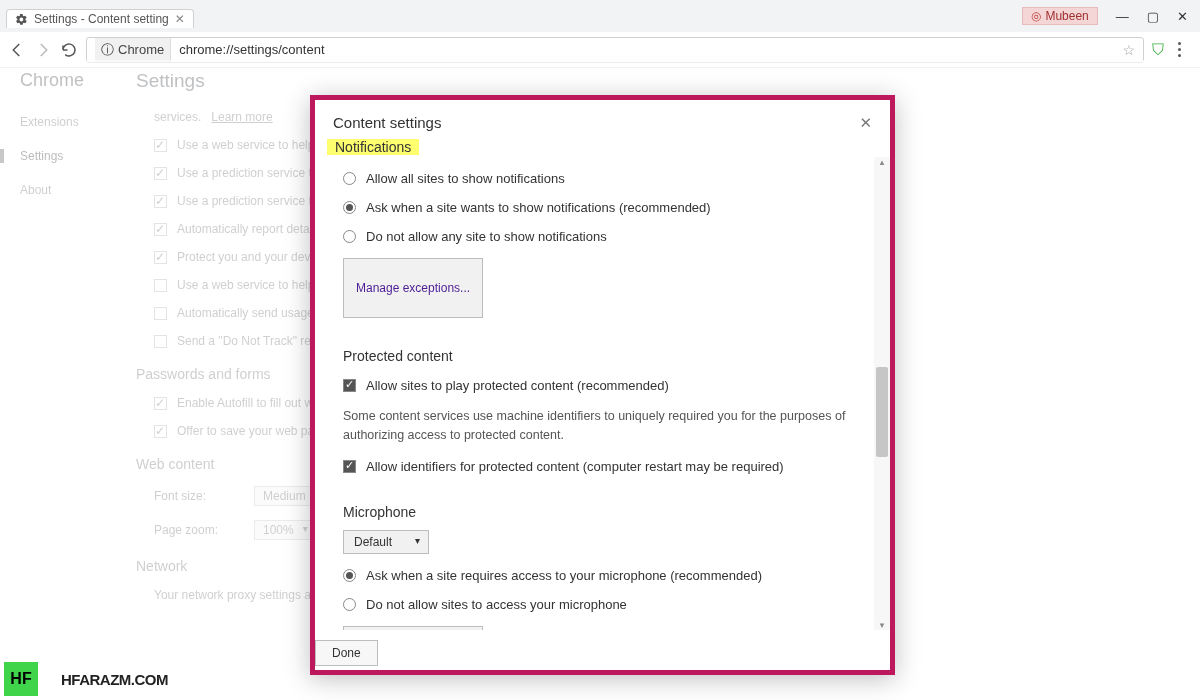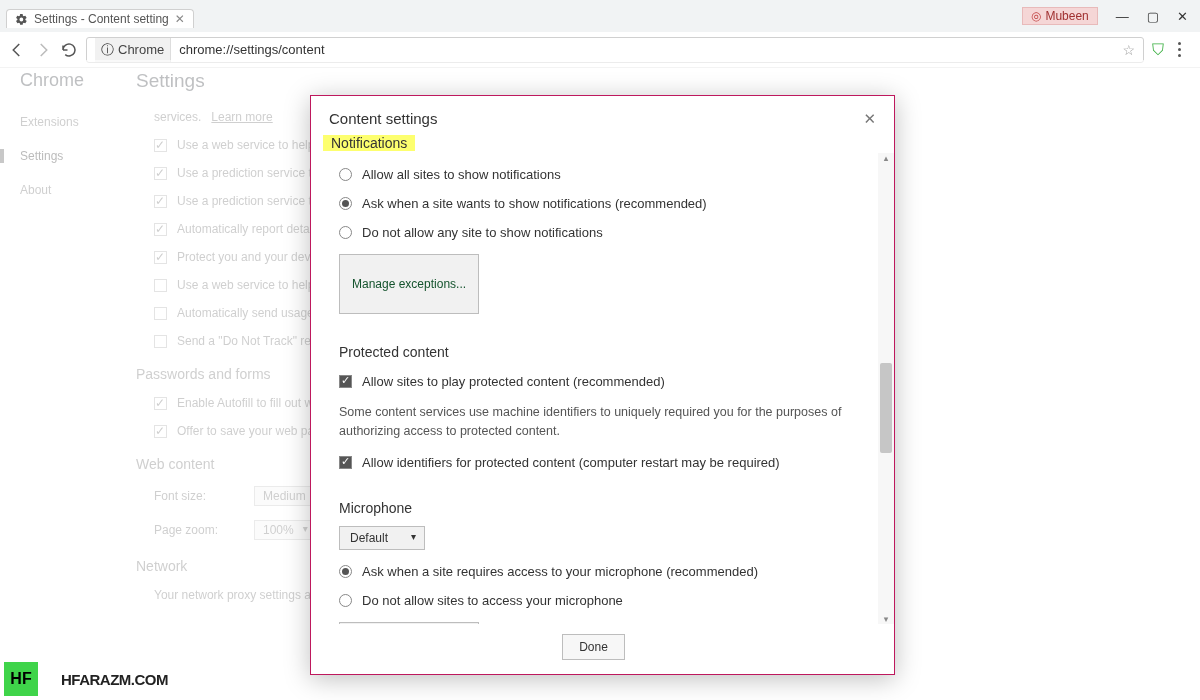--- a/index.html
+++ b/index.html
@@ -40,45 +40,45 @@
   .page .chk.checked::after { content: "✓"; position: absolute; top: -2px; left: 0; font-size: 12px; color: #888; }
   .page a.learn { text-decoration: underline; }
   .page .select-box { border: 1px solid #ccc; padding: 2px 18px 2px 8px; font-size: 12px; color: #888; background: #f5f5f5; position: relative; }
   .page .select-box::after { content: "▾"; position: absolute; right: 4px; top: 2px; font-size: 10px; }
   .control-row { display:flex; align-items:center; gap:20px; margin-bottom:14px;}
   .control-row .label { width: 80px; font-size: 12px; color: #888; }
 
   .white-overlay { position: absolute; top: 60px; left: 0; right: 0; bottom: 0; background: rgba(255,255,255,0.6); }
 
   
-  .dialog { position: absolute; top: 95px; left: 310px; width: 585px; height: 580px; background: #fff; border: 1px solid #be185d; box-shadow: 0 4px 24px rgba(0,0,0,0.25); display: flex; flex-direction: column; }
+  .dialog { position: absolute; top: 95px; left: 310px; width: 585px; height: 580px; background: #fff; border: 5px solid #be185d; box-shadow: 0 4px 24px rgba(0,0,0,0.25); display: flex; flex-direction: column; }
   .dialog-head { padding: 14px 18px 6px 18px; display: flex; justify-content: space-between; align-items: flex-start; }
   .dialog-title { font-size: 15px; color: #333; }
   .dialog-close { font-size: 15px; color: #777; cursor: pointer; }
   .dialog-subhead { font-size: 14px; color: #333; }
   .highlight { background: #fdff6f; padding: 0 8px; display: inline-block; margin: 0 0 2px 12px; }
   .dialog-body { flex: 1; overflow: hidden; position: relative; padding: 0 18px 0 28px; }
   .scrolltrack { position: absolute; right: 0; top: 0; bottom: 0; width: 16px; background: #f7f7f7; }
   .scrolltrack .thumb { position: absolute; left: 2px; right: 2px; top: 210px; height: 90px; background: #c6c6c6; border-radius: 2px; }
   .scrolltrack .arrow { position: absolute; left: 0; right: 0; text-align: center; font-size: 9px; color: #888; }
   .scrolltrack .arrow.up { top: 0; }
   .scrolltrack .arrow.down { bottom: 0; }
 
   .radio-row, .check-row { display: flex; align-items: center; gap: 10px; font-size: 13px; color: #333; margin: 14px 0; }
   .radio { width: 13px; height: 13px; border: 1px solid #888; border-radius: 50%; display: inline-block; position: relative; }
   .radio.selected::after { content: ""; position: absolute; top: 2px; left: 2px; width: 7px; height: 7px; background: #555; border-radius: 50%; }
   .cbox { width: 13px; height: 13px; border: 1px solid #888; display: inline-block; position: relative; }
   .cbox.checked { background: #555; }
   .cbox.checked::after { content: "✓"; position: absolute; top: -2px; left: 1px; font-size: 11px; color: #fff; }
   .dlg-section-head { font-size: 14px; color: #333; margin-top: 30px; margin-bottom: 4px; }
   .dlg-desc { font-size: 12.5px; color: #555; line-height: 1.5; margin: 10px 0; padding-right: 16px; }
-  .btn { background: #f1f1f1; border: 1px solid #bdbdbd; font-size: 12px; color: #14532d; padding: 22px 12px; cursor: pointer; }
+  .btn { background: #f1f1f1; border: 1px solid #bdbdbd; font-size: 12px; color: #4c1d95; padding: 22px 12px; cursor: pointer; }
   .dlg-select { background: #f1f1f1; border: 1px solid #bdbdbd; font-size: 12px; color: #333; padding: 4px 36px 4px 10px; position: relative; display: inline-block; margin-top: 6px; }
   .dlg-select::after { content: "▾"; position: absolute; right: 8px; top: 4px; font-size: 10px; }
-  .dialog-footer { padding: 10px 18px 14px 0; display: flex; justify-content: center; }
+  .dialog-footer { padding: 10px 18px 4px 0; display: flex; justify-content: flex-start; }
   .done-btn { background: #f7f7f7; border: 1px solid #bdbdbd; padding: 5px 16px; font-size: 12px; color: #333; }
 
   
   .watermark { position: absolute; left: 0; bottom: 0; display: flex; align-items: center; gap: 23px; padding: 4px 8px 4px 4px; }
   .watermark .logo { width: 34px; height: 34px; background: #3fd44a; color: #000; font-weight: 800; display: flex; align-items: center; justify-content: center; font-size: 16px; }
   .watermark .text { font-family: Arial, sans-serif; font-weight: 700; letter-spacing: -0.5px; color: #222; font-size: 15px; }
 </style>
 </head>
 <body>
 

